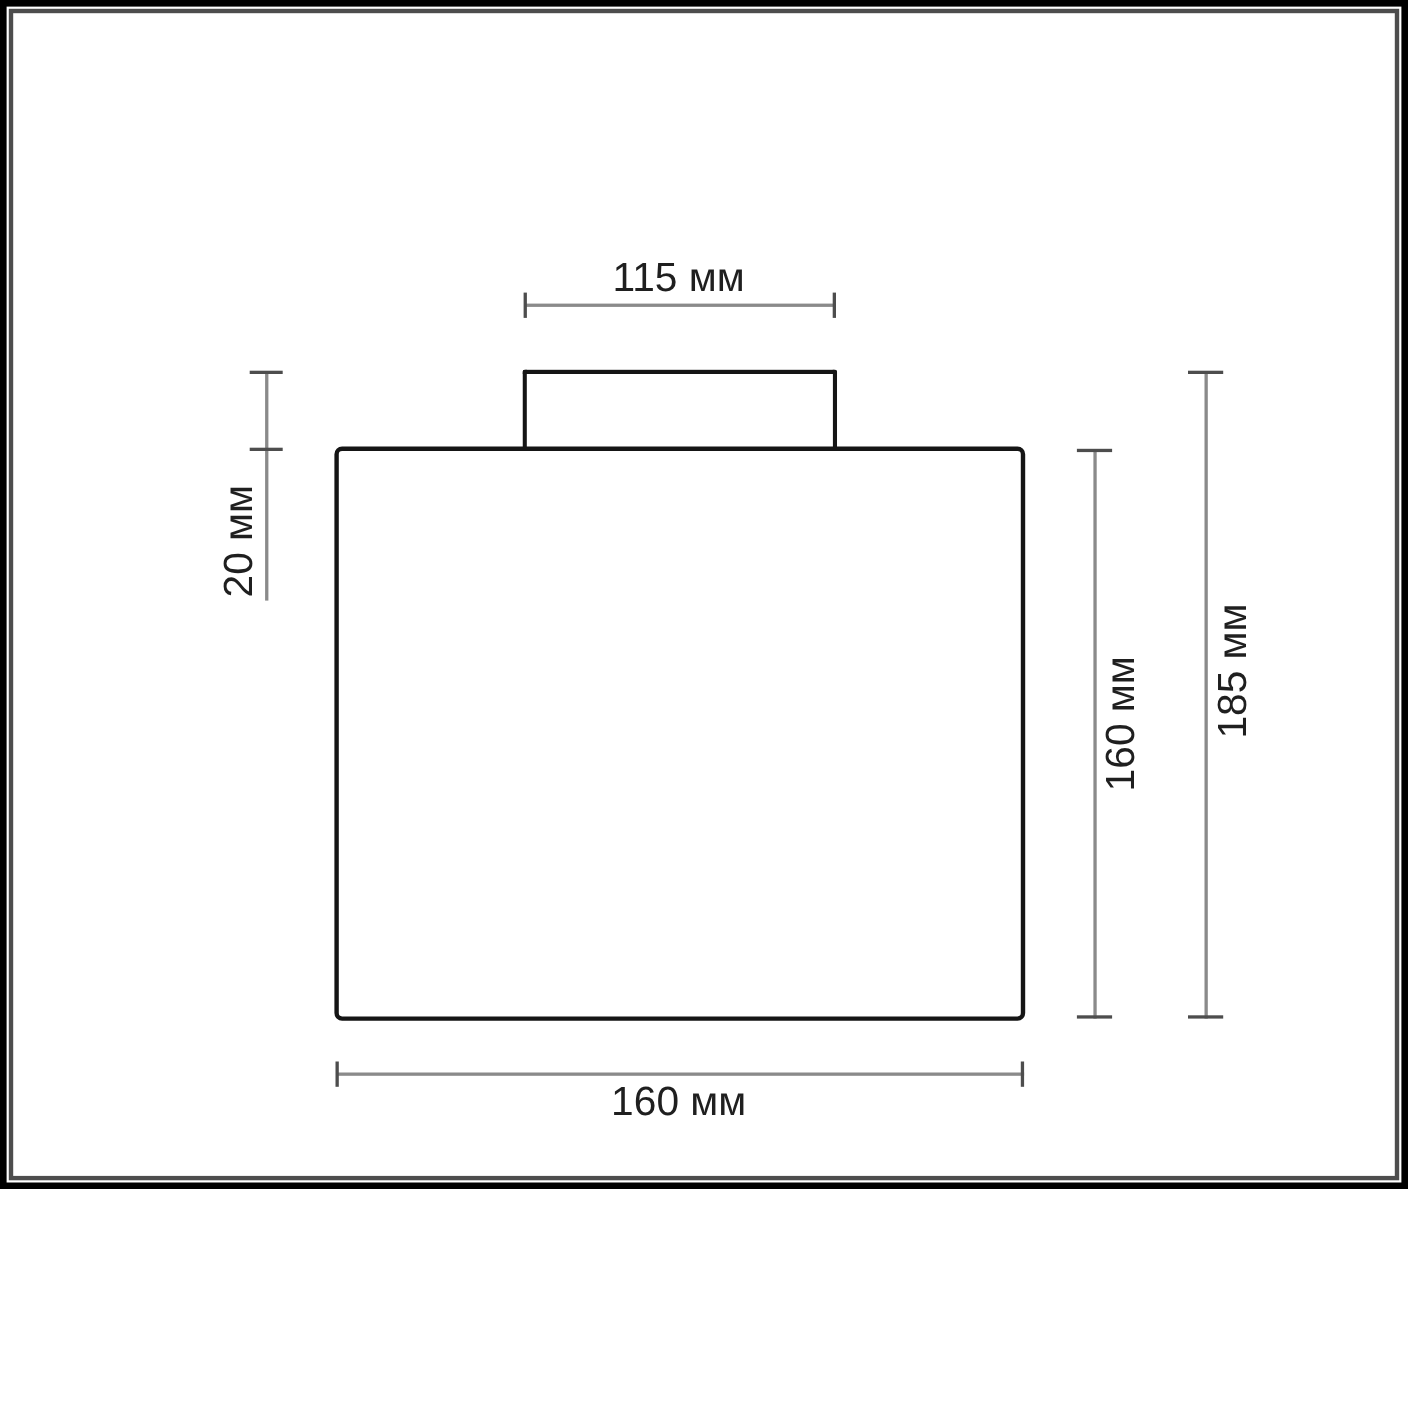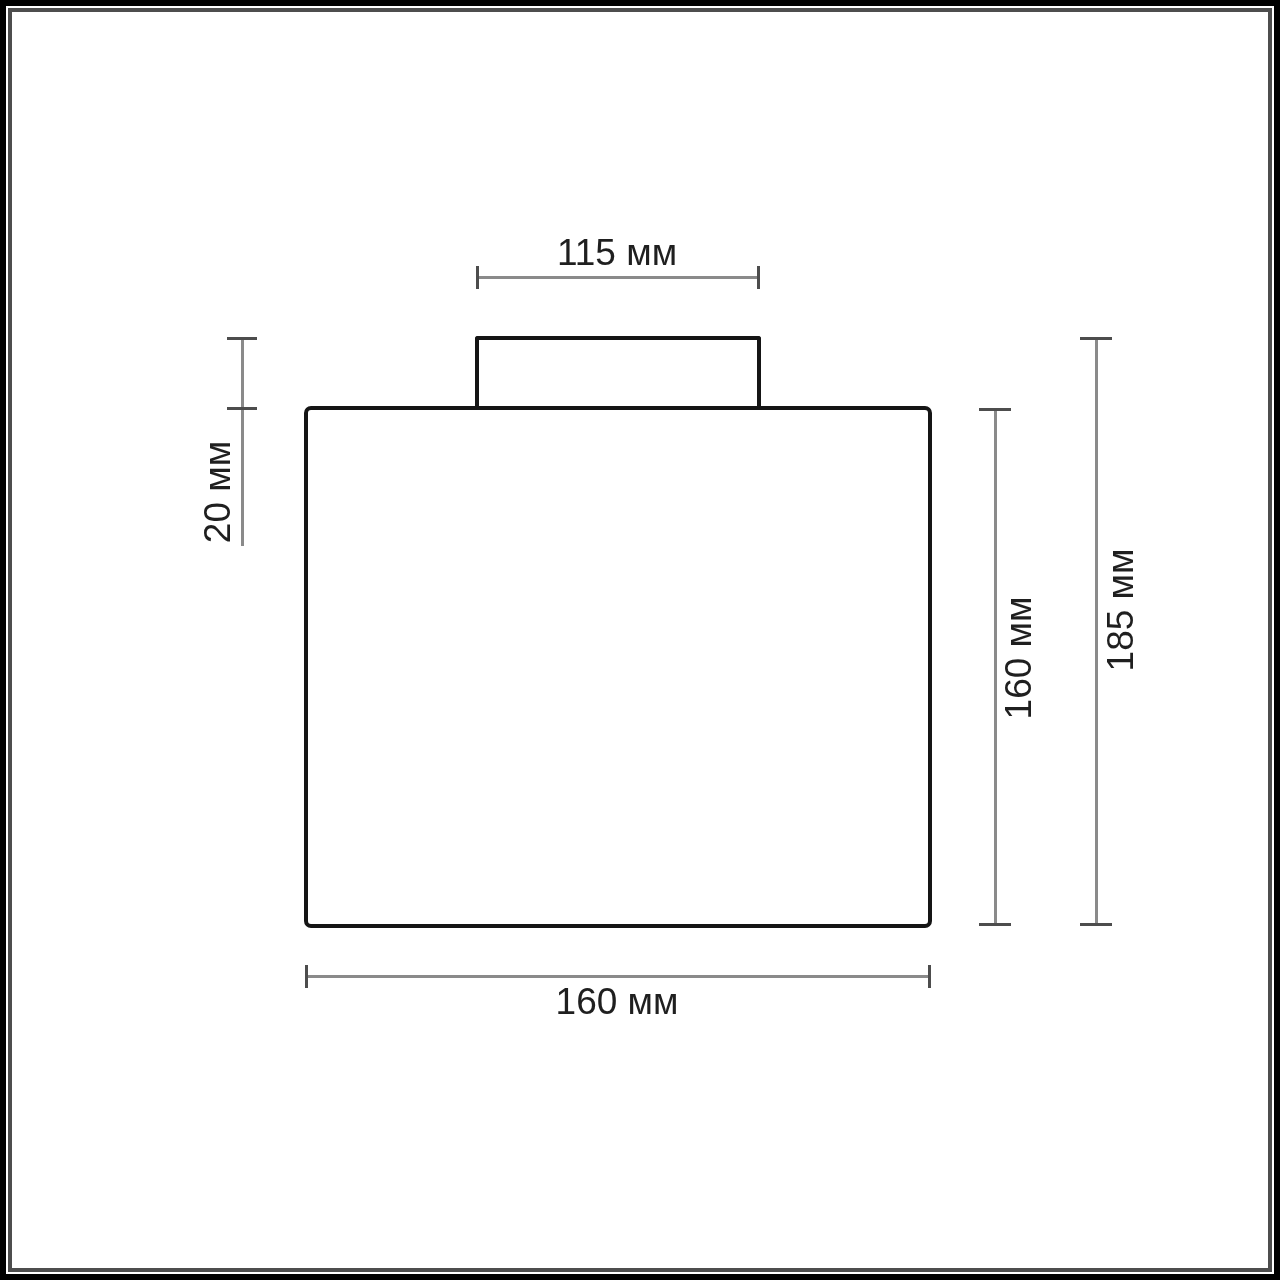--- a/index.html
+++ b/index.html
@@ -6,21 +6,21 @@
     margin: 0;
     padding: 0;
     background: #ffffff;
     width: 1280px;
     height: 1280px;
     font-family: "Liberation Sans", sans-serif;
   }
   .page {
     position: relative;
     width: 1280px;
-    height: 1280px;
+    height: 1081px;
     background: #ffffff;
     overflow: hidden;
   }
   
   .frame-outer {
     position: absolute;
     inset: 0;
     border: 6px solid #000000;
     box-sizing: border-box;
     pointer-events: none;

